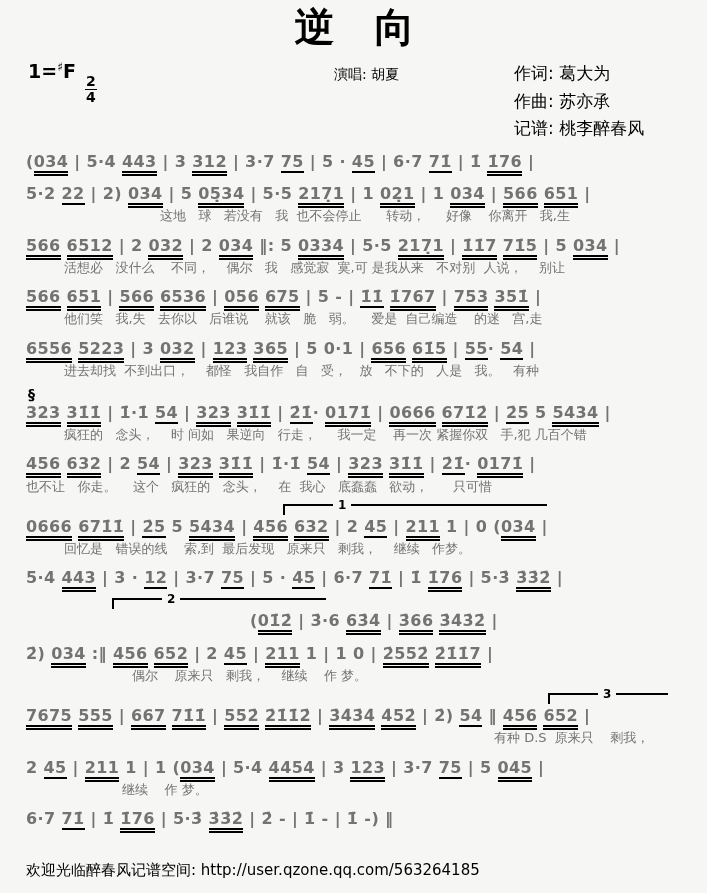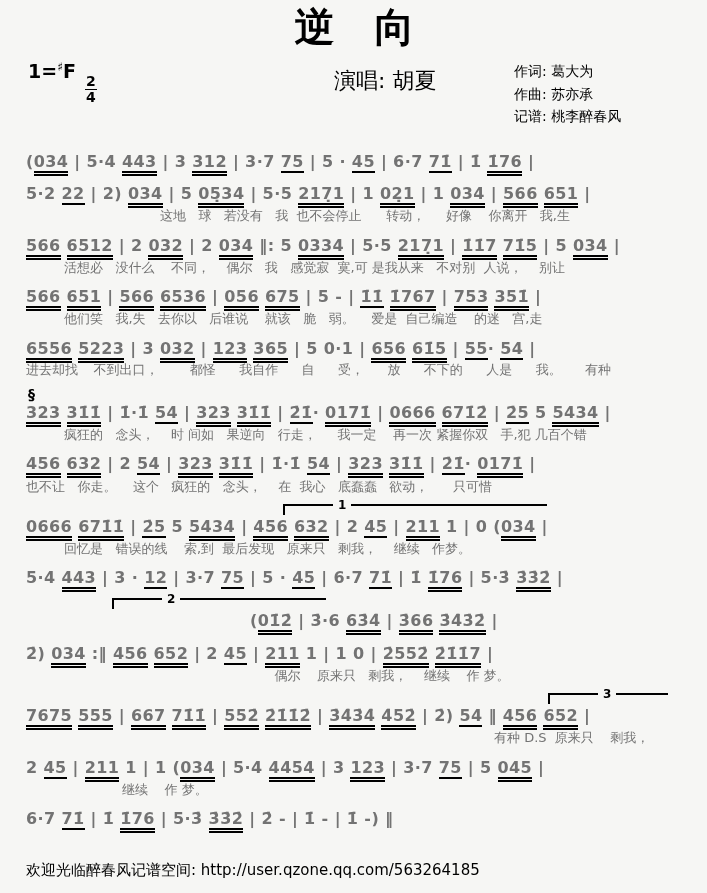--- a/index.html
+++ b/index.html
@@ -11,22 +11,22 @@
   .sheet{position:relative;box-sizing:border-box;width:707px;height:893px;padding:4px 24px 10px 26px;}
   .title{
     text-align:center;font-family:"DejaVu Serif",serif;font-weight:bold;
     font-size:40px;line-height:1.15;margin:0 0 2px 0;white-space:pre;
   }
   .meta{position:relative;height:96px;}
   .keysig{position:absolute;left:2px;top:8px;font-size:19px;font-weight:bold;white-space:nowrap;}
   .keysig sup{font-size:12px;vertical-align:7px;}
   .frac{display:inline-flex;flex-direction:column;text-align:center;font-size:14px;line-height:1.05;vertical-align:-8px;margin-left:9px;font-weight:bold;}
   .frac .num{border-bottom:1.5px solid #000;padding:0 1px;}
-  .singer{position:absolute;left:308px;top:14px;font-size:22px;}
-  .credits{position:absolute;left:488px;top:8px;font-size:14px;line-height:1.62;}
+  .singer{position:absolute;left:308px;top:14px;font-size:14px;}
+  .credits{position:absolute;left:488px;top:8px;font-size:17px;line-height:1.62;}
   .sysarea{margin-top:2px;}
   .sys{position:relative;margin-bottom:9px;}
   .notes{
     font-size:16px;font-weight:700;letter-spacing:.4px;
     white-space:pre;line-height:1.45;color:#737373;
   }
   .beam1{border-bottom:2px solid #000;}
   .beam2{border-bottom:5px double #000;}
   .lyrics{font-size:13px;line-height:1.25;white-space:pre;margin-top:3px;color:#737373;}
   .volta{position:relative;height:9px;border-top:2px solid #000;border-left:2px solid #000;margin-bottom:0;}
@@ -65,21 +65,21 @@
       <div class="sys">
         <div class="notes"><span class="beam2">566</span> <span class="beam2">6512</span> | 2 <span class="beam2">032</span> | 2 <span class="beam2">034</span> ‖: 5 <span class="beam2">0334</span> | 5·5 <span class="beam2">217̣1</span> | <span class="beam2">1̇1̇7</span> <span class="beam2">71̇5</span> | 5 <span class="beam2">034</span> |</div>
         <div class="lyrics" style="margin-left: 38px;">活想必   没什么    不同，    偶尔   我   感觉寂  寞,可 是我从来   不对别  人说，    别让</div>
       </div>
       <div class="sys">
         <div class="notes"><span class="beam2">566</span> <span class="beam2">651</span> | <span class="beam2">566</span> <span class="beam2">6536</span> | <span class="beam2">056</span> <span class="beam2">675</span> | 5 - | <span class="beam1">1̇1̇</span> <span class="beam2">1̇767</span> | <span class="beam2">753</span> <span class="beam2">351̇</span> |</div>
         <div class="lyrics" style="margin-left: 38px;">他们笑   我,失   去你以   后谁说    就该   脆   弱。    爱是  自己编造    的迷   宫,走</div>
       </div>
       <div class="sys">
         <div class="notes"><span class="beam2">6556</span> <span class="beam2">5223</span> | 3 <span class="beam2">032</span> | <span class="beam2">123</span> <span class="beam2">365</span> | 5 0·1 | <span class="beam2">656</span> <span class="beam2">61̇5</span> | <span class="beam1">55</span>· <span class="beam1">54</span> |</div>
-        <div class="lyrics" style=" font-family: Liberation Mono, monospace;">进去却找  不到出口，    都怪   我自作   自   受，   放   不下的   人是   我。   有种</div>
+        <div class="lyrics" style="margin-left: 38px;">进去却找  不到出口，    都怪   我自作   自   受，   放   不下的   人是   我。   有种</div>
       </div>
       <div class="sys">
         <div class="segno">§</div>
         <div class="notes"><span class="beam2">323</span> <span class="beam2">31̇1̇</span> | 1̇·1̇ <span class="beam1">54</span> | <span class="beam2">323</span> <span class="beam2">31̇1̇</span> | <span class="beam1">2̇1̇</span>· <span class="beam2">0171̇</span> | <span class="beam2">0666</span> <span class="beam2">671̇2̇</span> | <span class="beam1">2̇5</span> 5 <span class="beam2">5434</span> |</div>
         <div class="lyrics" style="margin-left: 38px;">疯狂的   念头，    时 间如   果逆向   行走，     我一定    再一次 紧握你双   手,犯 几百个错</div>
       </div>
       <div class="sys">
         <div class="notes"><span class="beam2">456</span> <span class="beam2">632</span> | 2 <span class="beam1">54</span> | <span class="beam2">323</span> <span class="beam2">31̇1̇</span> | 1̇·1̇ <span class="beam1">54</span> | <span class="beam2">323</span> <span class="beam2">31̇1̇</span> | <span class="beam1">2̇1̇</span>· <span class="beam2">0171̇</span> |</div>
         <div class="lyrics" style="">也不让   你走。    这个   疯狂的   念头，    在  我心   底蠢蠢   欲动，      只可惜</div>
       </div>
@@ -94,21 +94,21 @@
         <div class="notes">5·4 <span class="beam2">443</span> | 3 · <span class="beam1">12</span> | 3·7 <span class="beam1">75</span> | 5 · <span class="beam1">45</span> | 6·7 <span class="beam1">71̇</span> | 1̇ <span class="beam2">1̇76</span> | 5·3̇ <span class="beam2">3̇3̇2̇</span> |</div>
       </div>
       <div class="sys">
         <div class="volta" style="margin-left: 86px; width: 212px;">
           <span class="vlabel">2</span>
         </div>
         <div class="notes" style="margin-left: 224px;">(<span class="beam2">01̇2̇</span> | 3̇·6 <span class="beam2">63̇4̇</span> | <span class="beam2">3̇66</span> <span class="beam2">3̇4̇3̇2̇</span> |</div>
       </div>
       <div class="sys">
         <div class="notes">2̇) <span class="beam2">034</span> :‖ <span class="beam2">456</span> <span class="beam2">652</span> | 2 <span class="beam1">45</span> | <span class="beam2">211</span> 1 | 1 0 | <span class="beam2">2̇552̇</span> <span class="beam2">2̇1̇1̇7</span> |</div>
-        <div class="lyrics" style="margin-left: 75px; text-align: center;">偶尔    原来只   剩我，    继续    作 梦。</div>
+        <div class="lyrics" style="margin-left: 106px;">偶尔    原来只   剩我，    继续    作 梦。</div>
       </div>
       <div class="sys">
         <div class="volta" style="margin-left: 522px; width: 118px;">
           <span class="vlabel">3</span>
         </div>
         <div class="notes"><span class="beam2">7675</span> <span class="beam2">555</span> | <span class="beam2">667</span> <span class="beam2">71̇1̇</span> | <span class="beam2">552̇</span> <span class="beam2">2̇1̇1̇2̇</span> | <span class="beam2">3̇4̇3̇4̇</span> <span class="beam2">4̇52̇</span> | 2̇) <span class="beam1">54</span> ‖ <span class="beam2">456</span> <span class="beam2">652</span> |</div>
         <div class="lyrics" style="margin-left: 468px;">有种 D.S  原来只    剩我，</div>
       </div>
       <div class="sys">
         <div class="notes">2 <span class="beam1">45</span> | <span class="beam2">211</span> 1 | 1 (<span class="beam2">034</span> | 5·4 <span class="beam2">4454</span> | 3 <span class="beam2">123</span> | 3·7 <span class="beam1">75</span> | 5 <span class="beam2">045</span> |</div>

